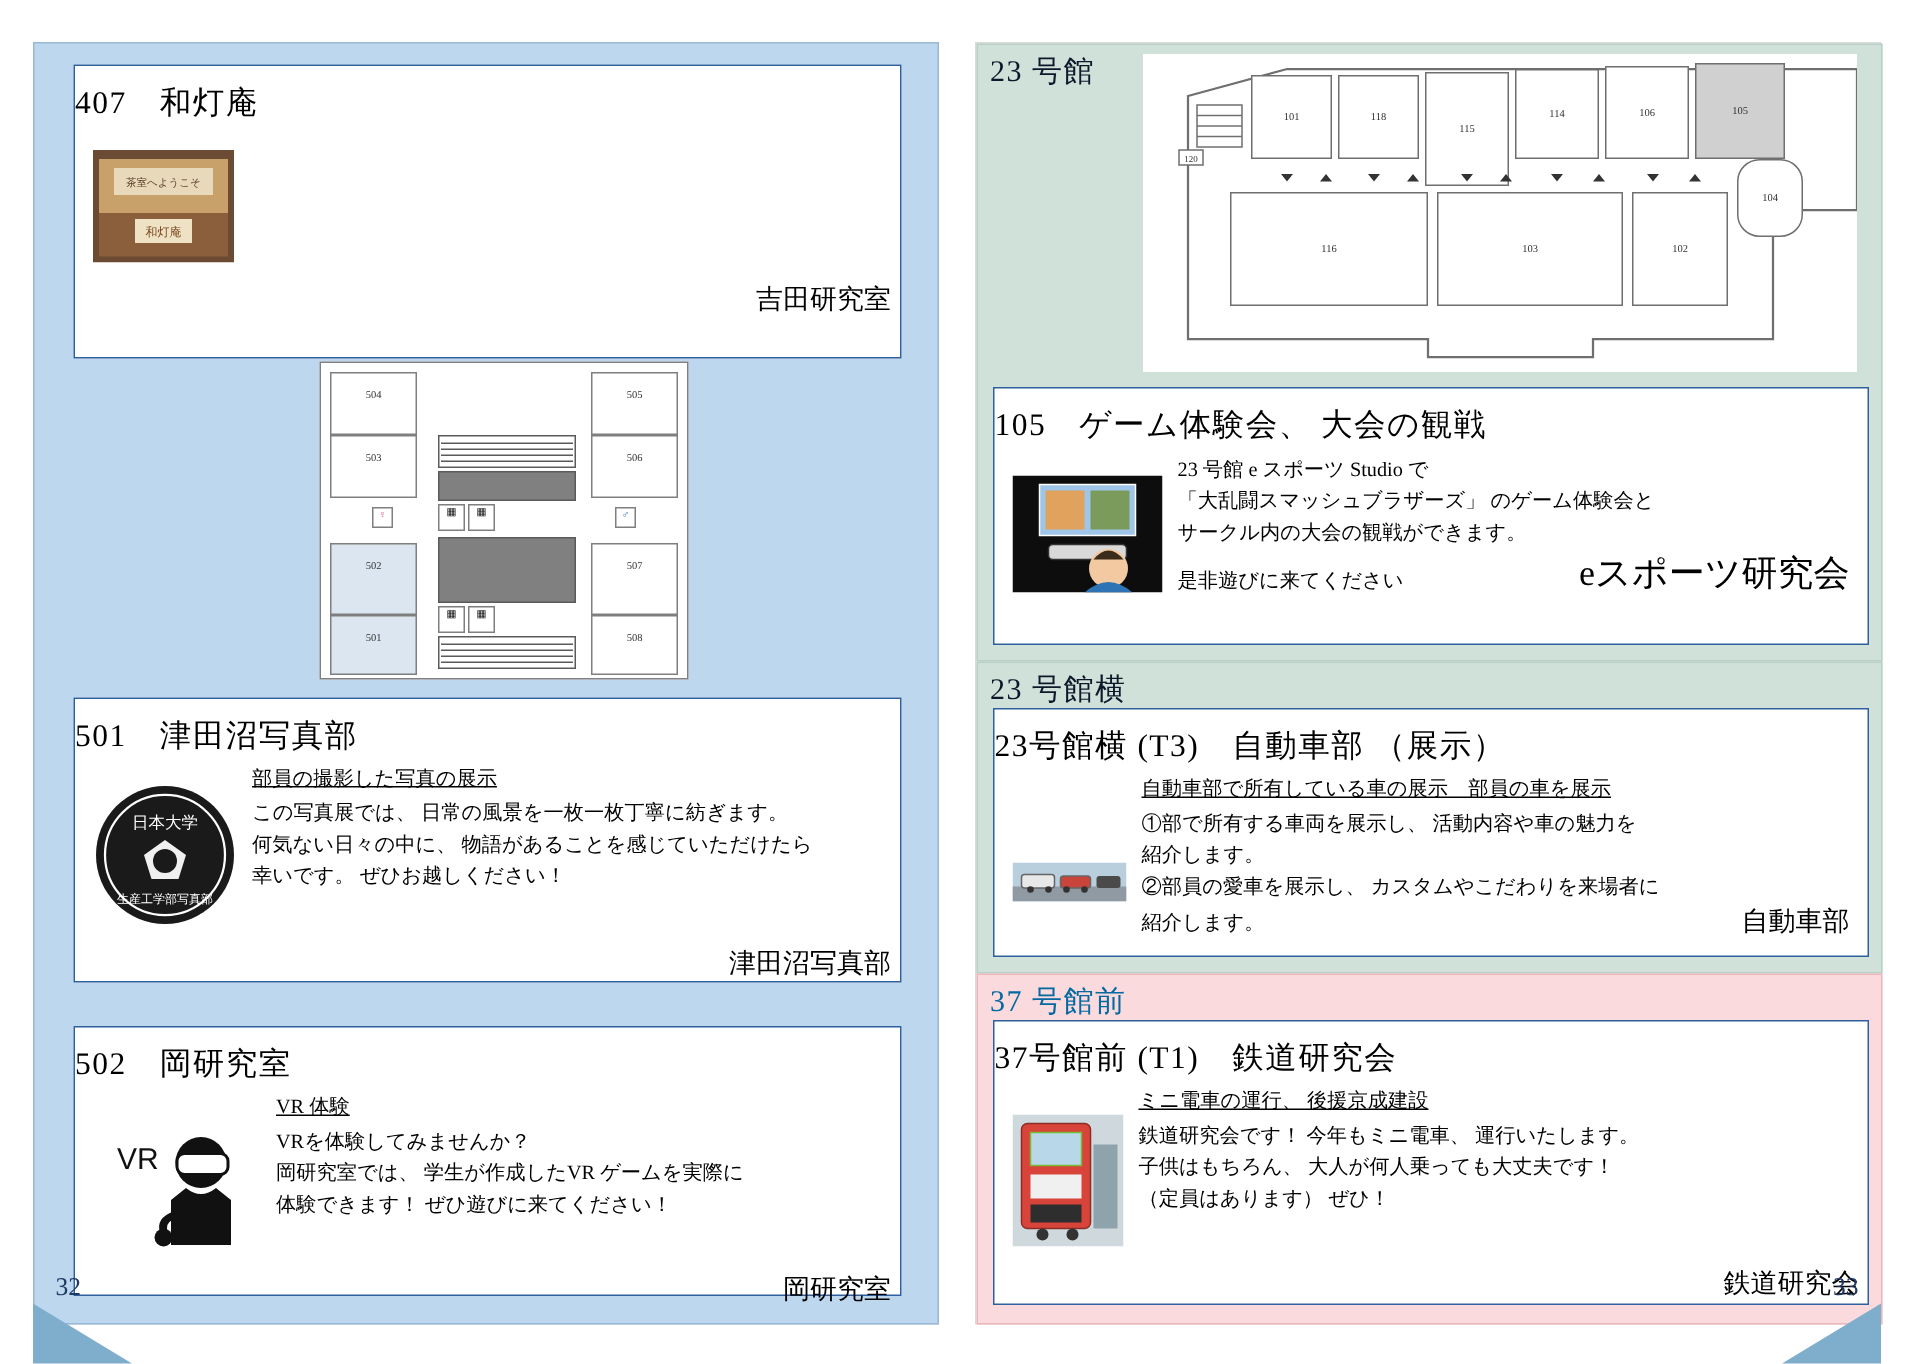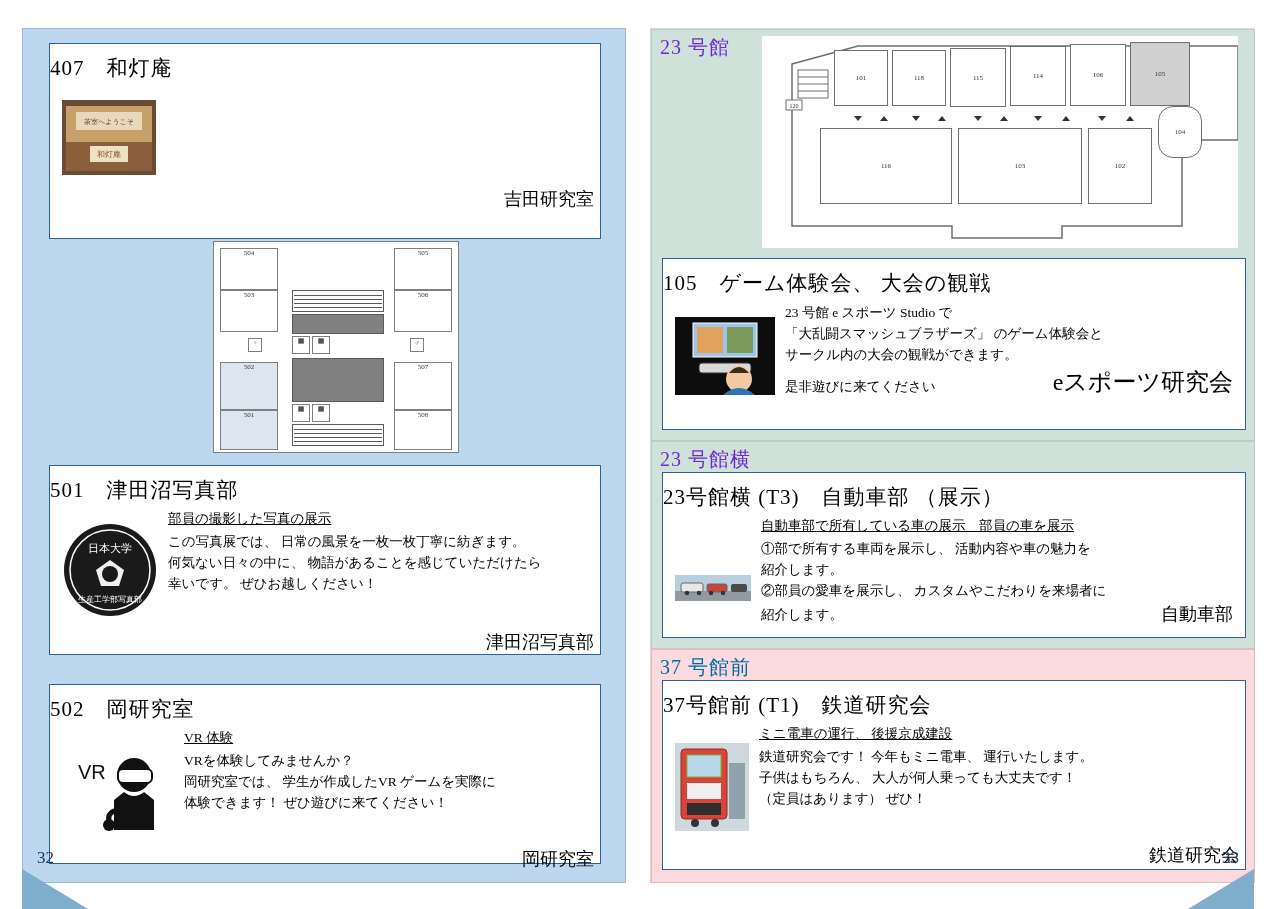--- a/index.html
+++ b/index.html
@@ -132,21 +132,21 @@
   #band-23 { top: 0; height: 412px; background: #cfe1d9; border: 1px solid #b7cfc5; }
   #band-23yoko { top: 412px; height: 208px; background: #cfe1d9; border: 1px solid #b7cfc5; }
   #band-37 { top: 620px; height: 234px; background: #fadadd; border: 1px solid #e8b8bd; }
 
   .band-label {
     position: absolute;
     left: 8px; top: 4px;
     font-size: 20px;
     letter-spacing: 1px;
   }
-  .band-label.green { color: #6d28d9; }
+  .band-label.green { color: #0f172a; }
   .band-label.red { color: #0369a1; }
 
   #map-23 {
     position: absolute;
     left: 110px; top: 6px;
     width: 476px; height: 212px;
     background: #ffffff;
   }
 
   #card-105 { left: 10px; top: 228px; width: 584px; height: 172px; }
@@ -160,20 +160,21 @@
 
   
   .room {
     position: absolute;
     background: #ffffff;
     border: 1px solid #7f7f7f;
     font-size: 7px;
     text-align: center;
     color: #333;
     box-sizing: border-box;
+    padding-top: 10px;
   }
   .room.shaded { background: #dce6f1; }
   .block {
     position: absolute;
     background: #808080;
     border: 1px solid #5a5a5a;
     box-sizing: border-box;
   }
   .stair {
     position: absolute;
@@ -341,21 +342,21 @@
         <rect x="36" y="34" width="30" height="28" fill="#ffffff" stroke="#6f6f6f"></rect>
         <line x1="36" y1="41" x2="66" y2="41" stroke="#6f6f6f"></line>
         <line x1="36" y1="48" x2="66" y2="48" stroke="#6f6f6f"></line>
         <line x1="36" y1="55" x2="66" y2="55" stroke="#6f6f6f"></line>
         <rect x="24" y="64" width="16" height="10" fill="#ffffff" stroke="#6f6f6f"></rect>
         <text x="32" y="72" font-size="6" text-anchor="middle" fill="#333">120</text>
       </svg>
 
       <div class="r23" style="left:72px; top:14px; width:54px; height:56px;">101</div>
       <div class="r23" style="left:130px;top:14px; width:54px; height:56px;">118</div>
-      <div class="r23" style="left:188px;top:12px; width:56px; height:59px;">115</div>
+      <div class="r23" style="left:188px;top:12px; width:56px; height:76px;">115</div>
       <div class="r23" style="left:248px;top:10px; width:56px; height:60px;">114</div>
       <div class="r23" style="left:308px;top:8px;  width:56px; height:62px;">106</div>
       <div class="r23 grey" style="left:368px;top:6px; width:60px; height:64px;">105</div>
 
       <div class="r23" style="left:58px; top:92px; width:132px; height:76px;">116</div>
       <div class="r23" style="left:196px;top:92px; width:124px; height:76px;">103</div>
       <div class="r23" style="left:326px;top:92px; width:64px; height:76px;">102</div>
       <div class="r23" style="left:396px;top:70px; width:44px; height:52px;border-radius:15px;">104</div>
 
       <div class="marker" style="left:92px;  top:80px;"></div>

